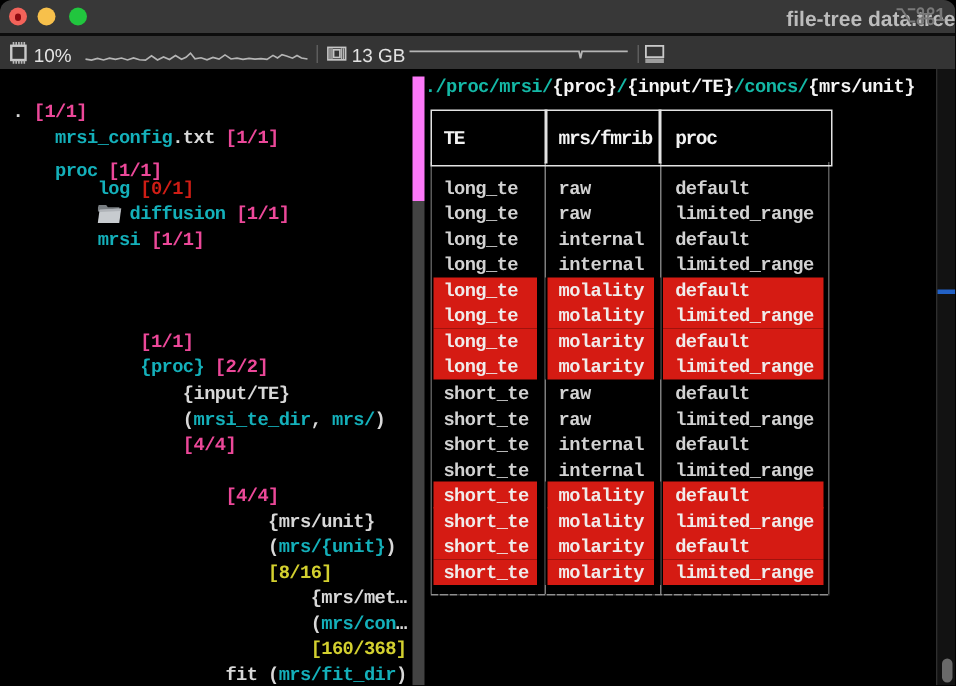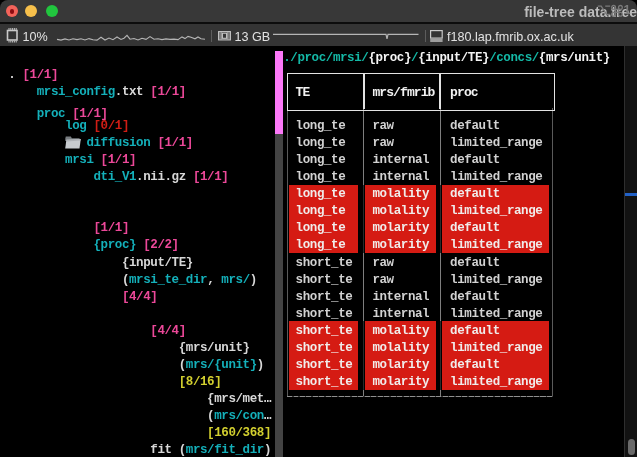--- a/index.html
+++ b/index.html
@@ -67,29 +67,27 @@
 </svg>
 <div class="ttxt" style="left:234.5px;top:30.5px">13 GB</div>
 <svg style="left:272.5px;top:33px" width="146" height="8" viewBox="0 0 146 8">
   <path fill="none" stroke="#b5b5b5" stroke-width="1.2" d="M0 1.3 H113 L114 5.8 L115 1.3 H145.5"></path>
 </svg>
 <div style="position:absolute;left:424.8px;top:29.5px;width:1px;height:12px;background:#5d5d5d"></div>
 <svg style="left:430.2px;top:29.8px" width="13" height="12.3" viewBox="0 0 13 12.3">
   <rect x="0.6" y="0.6" width="11.6" height="7.5" fill="none" stroke="#c9c9c9" stroke-width="1.2"></rect>
   <rect x="0.2" y="9" width="12.4" height="3" fill="#9e9e9e"></rect>
 </svg>
-<div class="ttxt" style="left:447px;top:30.5px">f180.lap.fmrib.ox.ac.uk</div>
 
 <div class="ln" style="left:8.3px;top:66.95px"><span class="w">. </span><span class="b">[1/1]</span></div>
 <div class="ln" style="left:36.7px;top:84.00px"><span class="c">mrsi_config</span><span class="w">.txt </span><span class="b">[1/1]</span></div>
 <div class="ln" style="left:36.7px;top:106px"><span class="c">proc</span><span class="w"> </span><span class="b">[1/1]</span></div>
 <div class="ln" style="left:65.1px;top:118.10px"><span class="c">log</span><span class="w"> </span><span class="r">[0/1]</span></div>
 <div class="ln" style="left:86.4px;top:135.15px"><span class="c">diffusion</span><span class="w"> </span><span class="b">[1/1]</span></div>
 <div class="ln" style="left:65.1px;top:152.20px"><span class="c">mrsi</span><span class="w"> </span><span class="b">[1/1]</span></div>
-<div class="ln" style="left:93.5px;top:169.25px"><span class="c">dti_V1</span><span class="w">.nii.gz </span><span class="b">[1/1]</span></div>
 <div class="ln" style="left:93.5px;top:220.40px"><span class="b">[1/1]</span></div>
 <div class="ln" style="left:93.5px;top:237.45px"><span class="c">{proc}</span><span class="w"> </span><span class="b">[2/2]</span></div>
 <div class="ln" style="left:121.9px;top:254.50px"><span class="w">{input/TE}</span></div>
 <div class="ln" style="left:121.9px;top:271.55px"><span class="w">(</span><span class="c">mrsi_te_dir</span><span class="w">, </span><span class="c">mrs/</span><span class="w">)</span></div>
 <div class="ln" style="left:121.9px;top:288.60px"><span class="b">[4/4]</span></div>
 <div class="ln" style="left:150.3px;top:322.70px"><span class="b">[4/4]</span></div>
 <div class="ln" style="left:178.7px;top:339.75px"><span class="w">{mrs/unit}</span></div>
 <div class="ln" style="left:178.7px;top:356.80px"><span class="w">(</span><span class="c">mrs/{unit}</span><span class="w">)</span></div>
 <div class="ln" style="left:178.7px;top:373.85px"><span class="y">[8/16]</span></div>
 <div class="ln" style="left:207.1px;top:390.90px"><span class="w">{mrs/met…</span></div>

